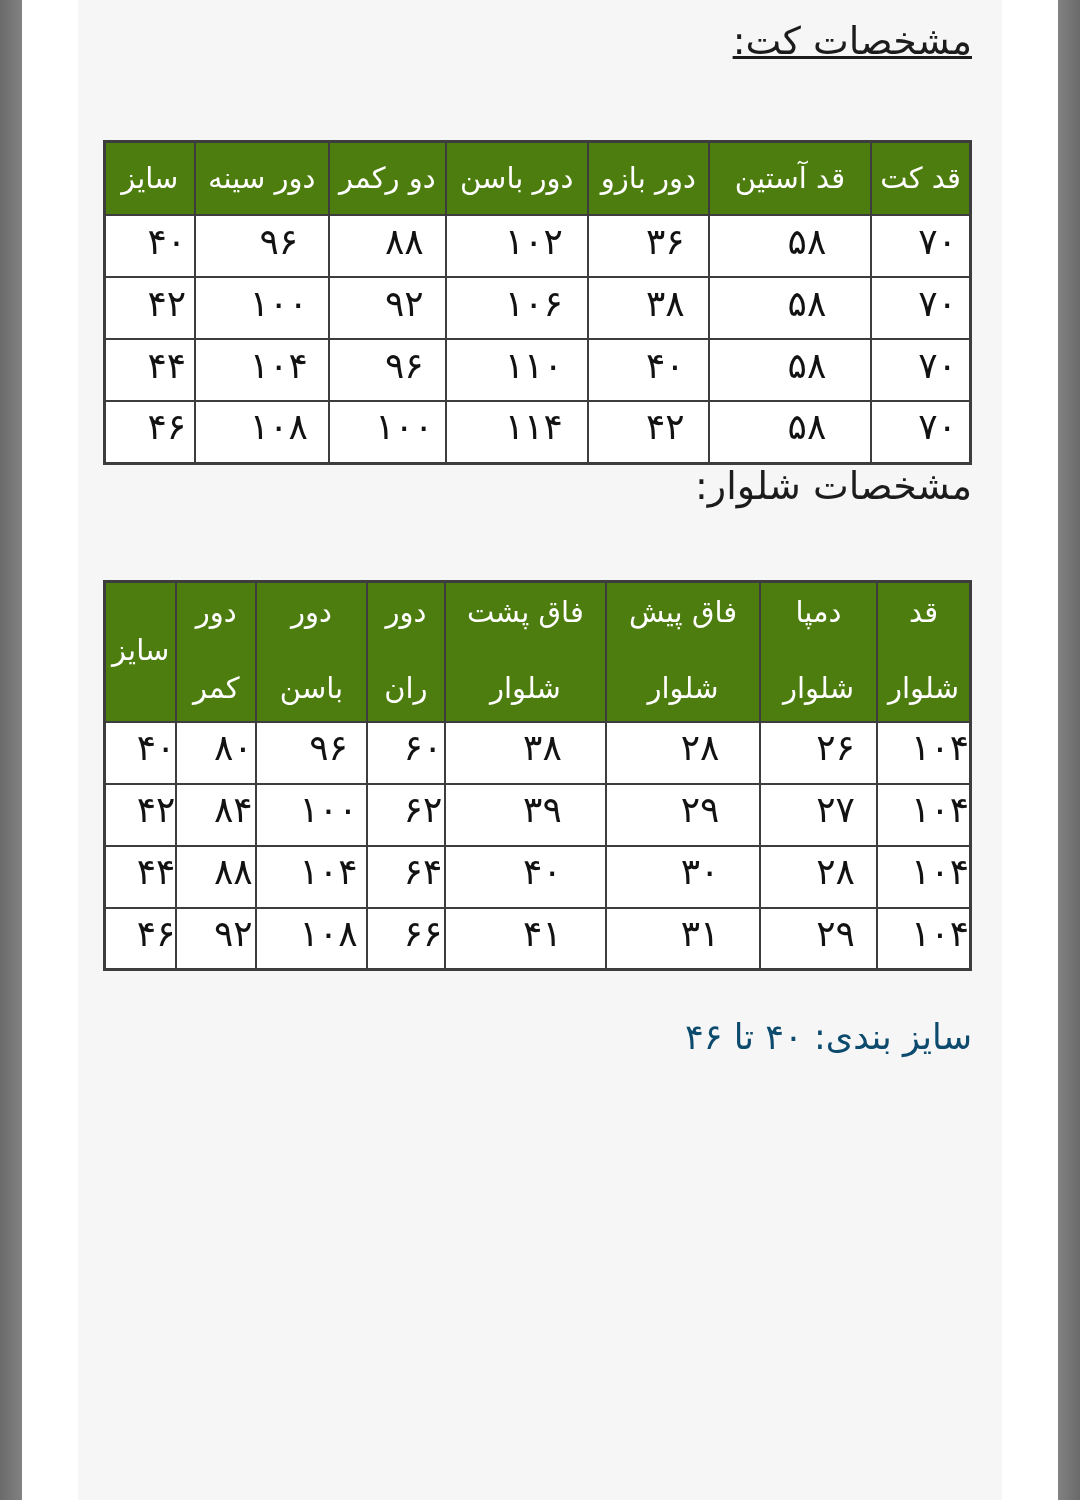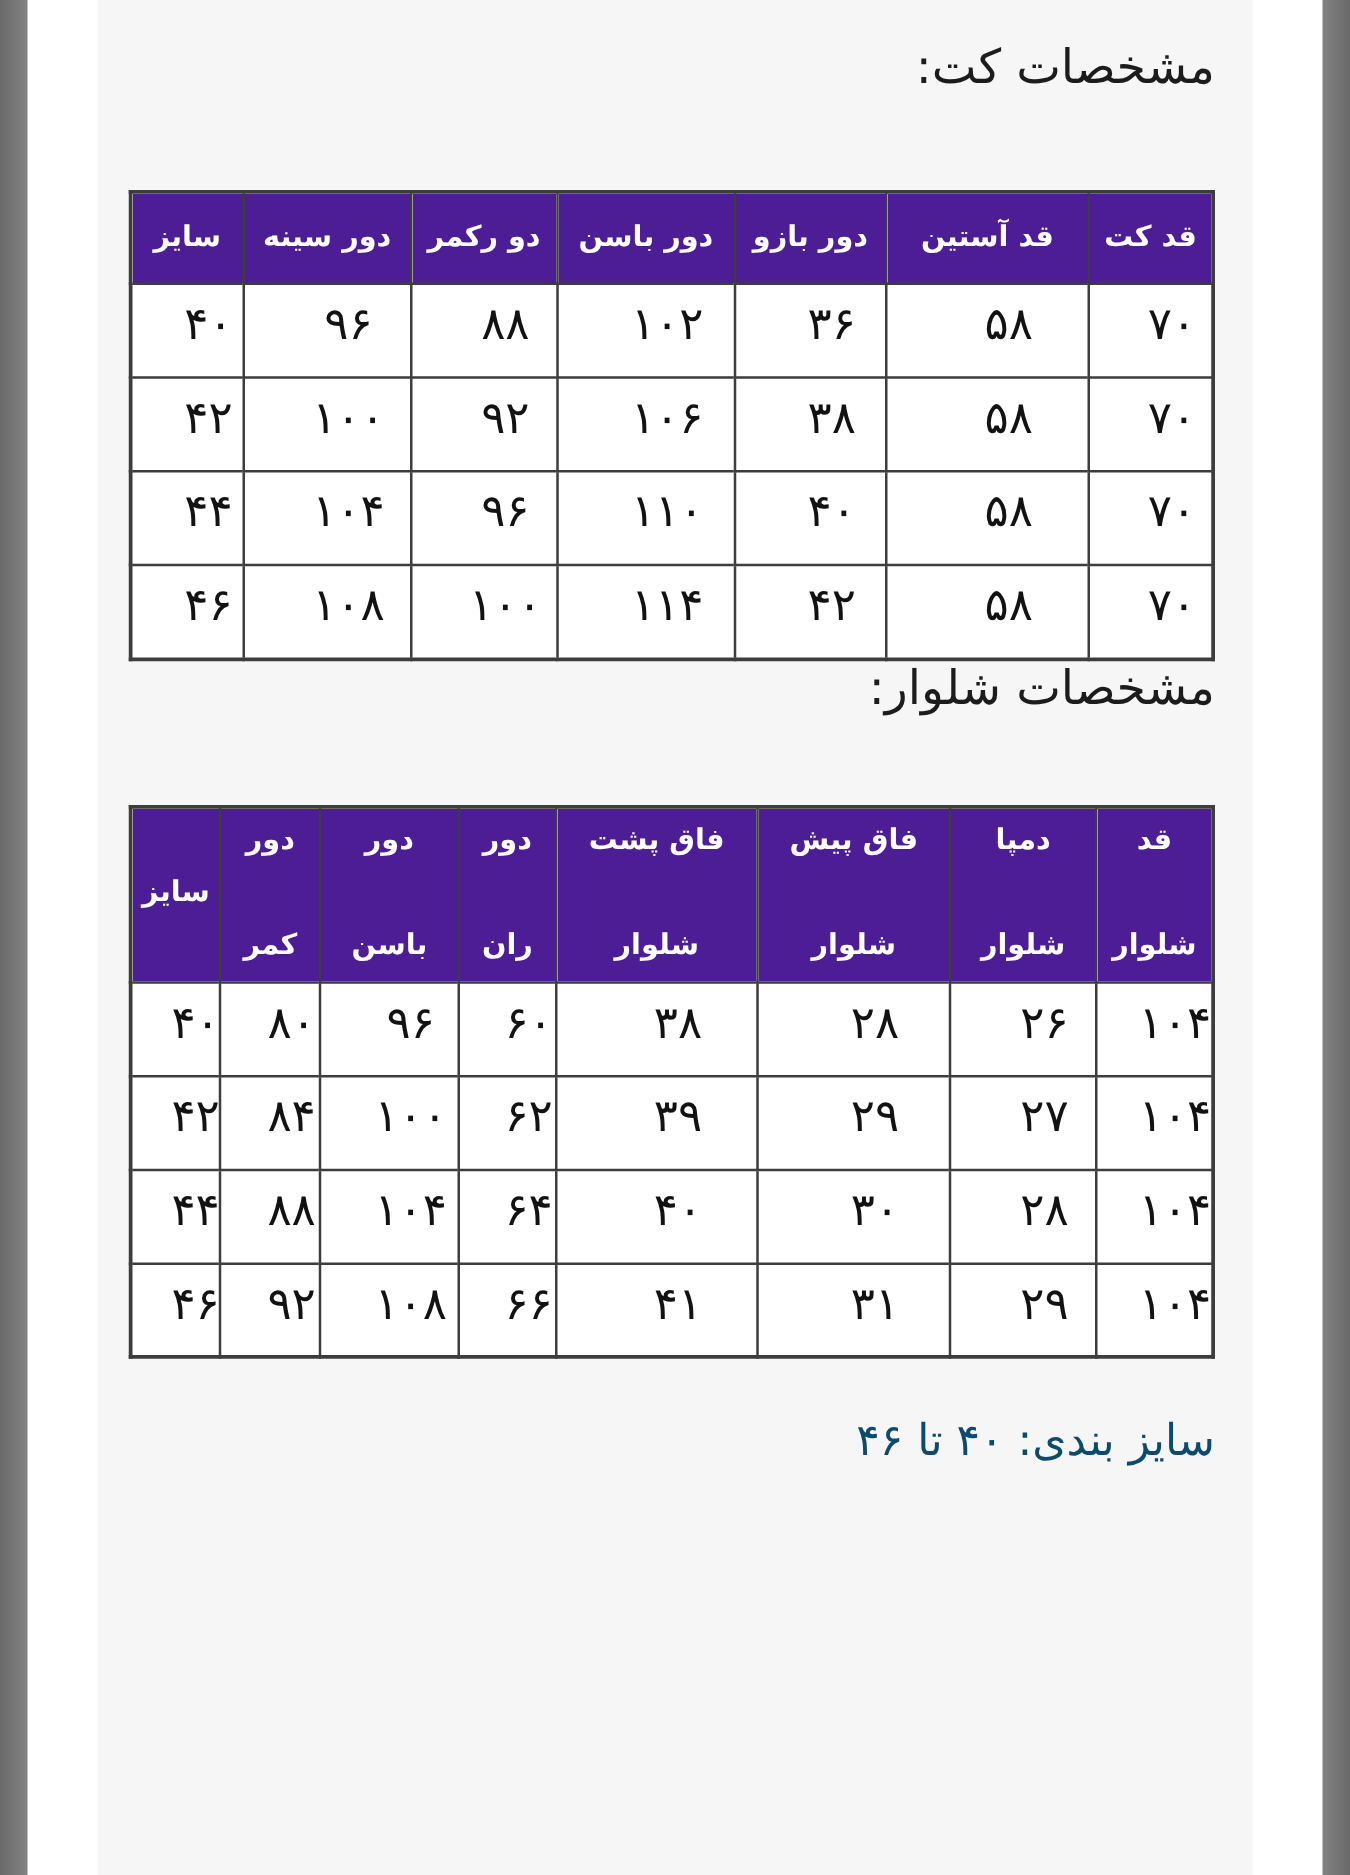--- a/index.html
+++ b/index.html
@@ -23,48 +23,48 @@
     background: #f6f6f6;
     padding: 0 30px 0 25px;
   }
   .section-title {
     font-size: 38px;
     font-weight: 400;
     color: #1c1c1c;
     line-height: 1.15;
     text-align: right;
   }
-  .section-title.first  { padding-top: 32px; }
+  .section-title.first  { padding-top: 20px; text-decoration: underline; }
   .section-title.second { }
   table.size-table {
     width: 100%;
     border-collapse: collapse;
     table-layout: fixed;
     background: #ffffff;
     border: 3px solid #3d3d3d;
   }
   #jacket-table { margin-top: 76px; }
   #pants-table  { margin-top: 72px; }
   .size-table th, .size-table td {
     border: 2px solid #3d3d3d;
     text-align: center;
     overflow: hidden;
   }
   .size-table th {
-    background: #4c1d95;
+    background: #4d7c0f;
     color: #ffffff;
-    font-weight: 700;
-    font-size: 23px;
+    font-weight: 400;
+    font-size: 29px;
     white-space: nowrap;
     vertical-align: middle;
   }
   #jacket-table th { height: 74px; }
   #pants-table  th { height: 140px; padding: 12px 2px 16px 2px; }
   .size-table td {
-    height: 75px;
+    height: 62px;
     font-size: 36px;
     color: #121212;
     vertical-align: middle;
     padding-bottom: 10px;
     padding-left: 34px;
   }
   .hwrap {
     display: flex; flex-direction: column;
     justify-content: space-between;
     height: 100%;

